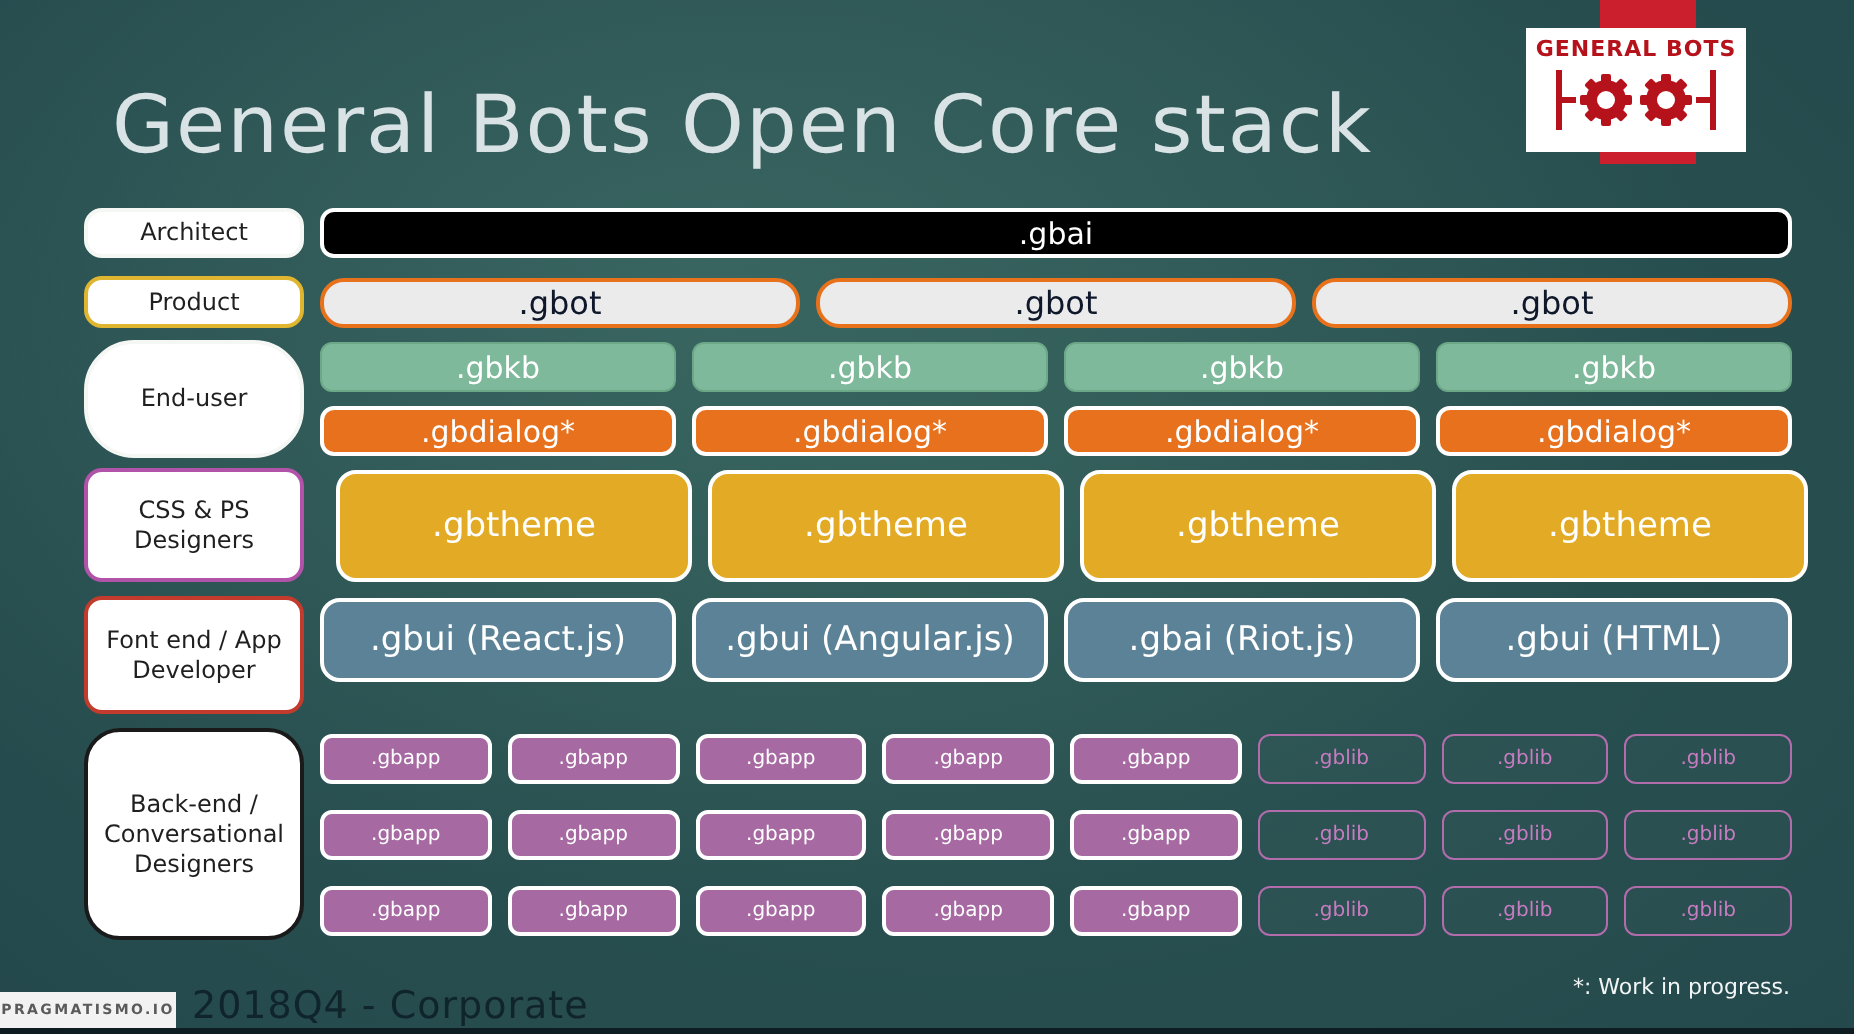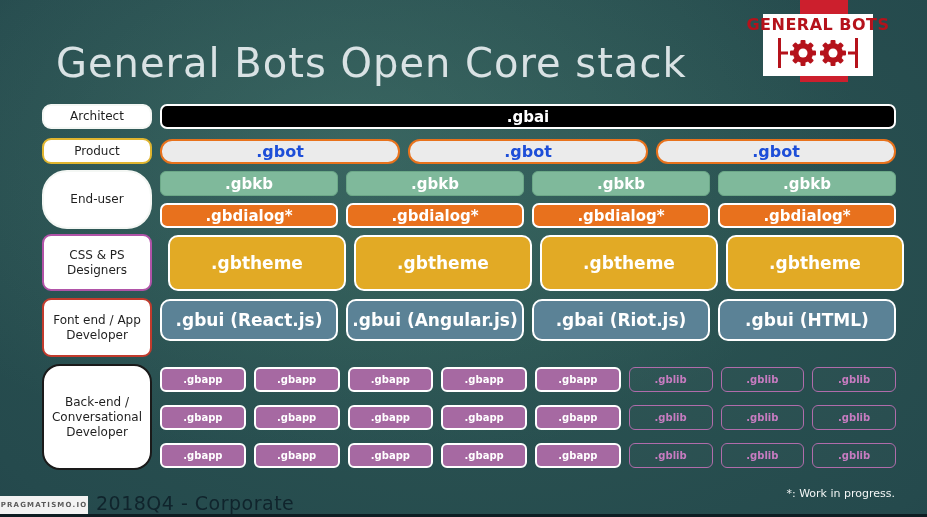--- a/index.html
+++ b/index.html
@@ -18,45 +18,45 @@
   .title{
     position:absolute;left:56px;top:40px;width:700px;
     color:#d9e2e4;font-size:40px;font-weight:400;letter-spacing:1px;
   }
   
   .logo-stripe{position:absolute;left:800px;top:0;width:48px;height:82px;background:#cc1f2d;}
   .logo-card{
     position:absolute;left:763px;top:14px;width:110px;height:62px;background:#ffffff;
     display:flex;flex-direction:column;align-items:center;justify-content:center;gap:1px;
   }
-  .logo-text{color:#b5121b;font-size:16px;font-weight:bold;letter-spacing:0.5px;white-space:nowrap;}
+  .logo-text{color:#b5121b;font-size:11px;font-weight:bold;letter-spacing:0.5px;white-space:nowrap;}
   
   .role{
     position:absolute;left:42px;width:110px;box-sizing:border-box;
     background:#ffffff;border:2px solid #fff;border-radius:9px;
     display:flex;align-items:center;justify-content:center;text-align:center;
     color:#1f1f1f;font-size:12px;line-height:1.25;padding:1px 6px;
   }
   .role-architect{top:104px;height:25px;border-color:#f4f7f4;}
   .role-product{top:138px;height:26px;border-color:#e0b52f;}
   .role-enduser{top:170px;height:59px;border-color:#f4f7f4;border-radius:25px;}
   .role-css{top:234px;height:57px;border-color:#b153a8;}
   .role-fontend{top:298px;height:59px;border-color:#c23b2d;}
   .role-backend{top:364px;height:106px;border-color:#1a1a1a;border-radius:18px;}
   
-  .row{position:absolute;left:160px;width:736px;display:flex;gap:8px;font-weight:bold;}
+  .row{position:absolute;left:160px;width:736px;display:flex;gap:8px;}
   .bar{
     flex:1;box-sizing:border-box;border-radius:7px;
     display:flex;align-items:center;justify-content:center;
     color:#ffffff;white-space:nowrap;
   }
   .row-gbai{top:104px;height:25px;}
   .bar-gbai{background:#000000;border:2px solid #fff;font-size:15px;}
   .row-gbot{top:139px;height:25px;}
-  .bar-gbot{background:#ebebeb;border:2px solid #e8721c;color:#1d4ed8;font-size:16px;border-radius:12px;}
+  .bar-gbot{background:#ebebeb;border:2px solid #e8721c;color:#0f172a;font-size:16px;border-radius:12px;}
   .row-gbkb{top:171px;height:25px;}
   .bar-gbkb{background:#7fb99b;border:1px solid #6ca888;font-size:15px;border-radius:6px;}
   .row-gbdialog{top:203px;height:25px;}
   .bar-gbdialog{background:#e8711d;border:2px solid #fff;font-size:15px;}
   .row-gbtheme{top:235px;height:56px;padding-left:8px;}
   .bar-gbtheme{background:#e2aa25;border:2px solid #fff;font-size:17px;border-radius:10px;}
   .row-gbui{top:299px;height:42px;}
   .bar-gbui{background:#5b8296;border:2px solid #fff;font-size:17px;border-radius:10px;}
   .row-app1{top:367px;height:25px;}
   .row-app2{top:405px;height:25px;}
@@ -112,21 +112,21 @@
         </g>
       </svg>
     </span>
   </div>
 
   <div class="role role-architect">Architect</div>
   <div class="role role-product">Product</div>
   <div class="role role-enduser">End-user</div>
   <div class="role role-css">CSS &amp; PS Designers</div>
   <div class="role role-fontend">Font end / App Developer</div>
-  <div class="role role-backend">Back-end / Conversational Developer</div>
+  <div class="role role-backend">Back-end / Conversational Designers</div>
 
   <div class="row row-gbai">
     <div class="bar bar-gbai">.gbai</div>
   </div>
 
   <div class="row row-gbot">
     <div class="bar bar-gbot">.gbot</div>
     <div class="bar bar-gbot">.gbot</div>
     <div class="bar bar-gbot">.gbot</div>
   </div>

